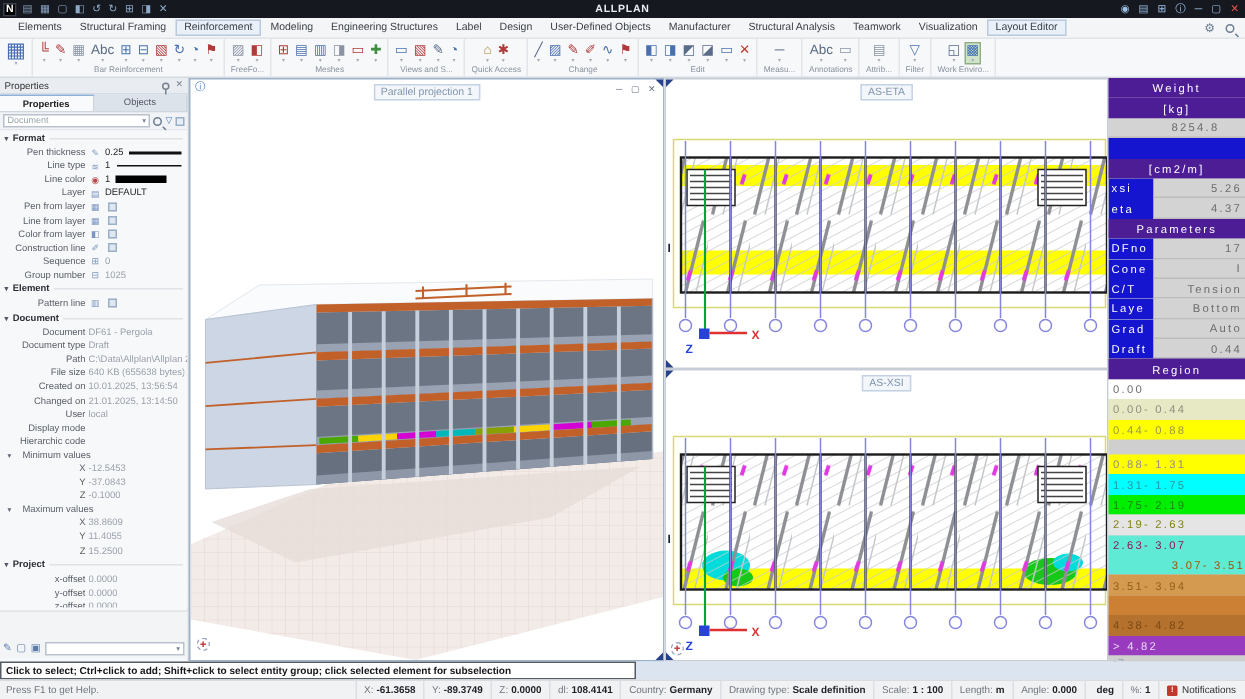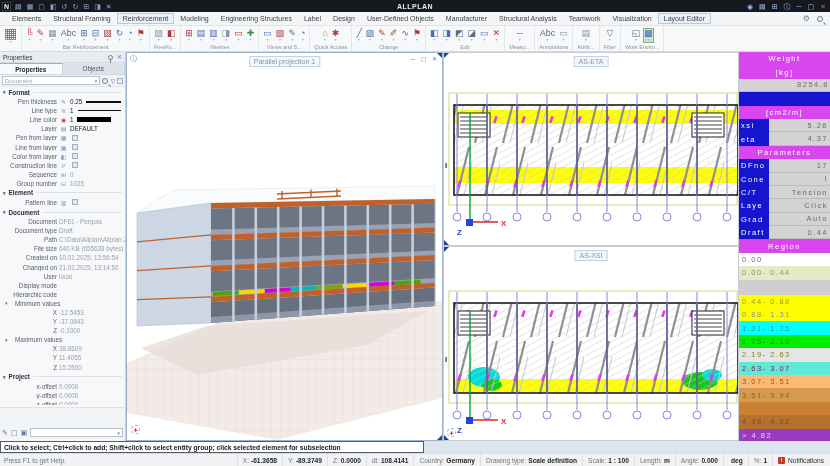--- a/index.html
+++ b/index.html
@@ -85,22 +85,22 @@
 .origin{position:absolute;width:9px;height:9px;border:1px dashed #9aa7c0;border-radius:50%;font-size:5px;color:#c04040;text-align:center;line-height:9px}
 .c-tr,.c-br,.c-tl,.c-bl{position:absolute;width:0;height:0;z-index:4}
 .c-tr{right:0;top:0;border-top:5px solid #27418c;border-left:5px solid transparent}
 .c-br{right:0;bottom:0;border-bottom:5px solid #27418c;border-left:5px solid transparent}
 .c-tl{left:0;top:0;border-top:5px solid #27418c;border-right:5px solid transparent}
 .c-bl{left:0;bottom:0;border-bottom:5px solid #27418c;border-right:5px solid transparent}
 
 
 .legend{position:absolute;left:739px;top:52px;width:91px;height:389px;background:#cfcfcf;display:flex;flex-direction:column;font-family:"DejaVu Sans Mono",monospace;z-index:20}
 .lrow{height:13.4px;flex:none;display:flex;align-items:center;font-size:7.5px;letter-spacing:1.5px;overflow:hidden;white-space:nowrap}
-.lhead{background:#d946ef;color:#fff;justify-content:center}
-.lval{background:#d3d3d3;color:#6d6d6d;justify-content:flex-end;padding-right:1px;border-bottom:1px solid #bcbcbc}
+.lhead{background:#4c1d95;color:#fff;justify-content:center}
+.lval{background:#d3d3d3;color:#6d6d6d;justify-content:flex-end;padding-right:17px;border-bottom:1px solid #bcbcbc}
 .lblank{background:#1515cf}
 .lpair .ll{background:#1515cf;color:#fff;width:30px;flex:none;padding-left:2px;height:100%;display:flex;align-items:center}
 .lpair .lv{flex:1;background:#d3d3d3;color:#6d6d6d;text-align:right;height:100%;display:flex;align-items:center;justify-content:flex-end;padding-right:2px;border-bottom:1px solid #bcbcbc;overflow:hidden}
 .lscale span{padding-left:3px}
 .legend-bottom{flex:1;background:#cfcfcf;position:relative}
 
 
 .promptbar{position:absolute;left:0;top:441px;width:830px;height:12px;background:#dce4f0;z-index:25}
 .promptbox{position:absolute;left:0;top:0;height:12px;width:424px;background:#fff;border:1px solid #555b63;display:flex;align-items:center;padding:0 3px;font-size:6.7px;font-weight:bold;color:#14161a;white-space:nowrap;overflow:hidden}
 .statusbar{position:absolute;left:0;top:453px;width:830px;height:13px;background:#f1f2f4;border-top:1px solid #d8dce1;display:flex;align-items:center;font-size:6.6px;color:#70767e;z-index:25}
@@ -780,21 +780,21 @@
       <span class="lv">I</span>
     </div>
 
     <div class="lrow lpair">
       <span class="ll">C/T</span>
       <span class="lv">Tension</span>
     </div>
 
     <div class="lrow lpair">
       <span class="ll">Laye</span>
-      <span class="lv">Click</span>
+      <span class="lv">Bottom</span>
     </div>
 
     <div class="lrow lpair">
       <span class="ll">Grad</span>
       <span class="lv">Auto</span>
     </div>
 
     <div class="lrow lpair">
       <span class="ll">Draft</span>
       <span class="lv">0.44</span>
@@ -803,45 +803,45 @@
   <div class="lrow lhead">Region</div>
 
     <div class="lrow lscale" style="background: rgb(255, 255, 255);">
       <span style="color: rgb(112, 112, 112);">0.00</span>
     </div>
 
     <div class="lrow lscale" style="background: rgb(231, 233, 197);">
       <span style="color: rgb(143, 143, 128);">0.00-  0.44</span>
     </div>
 
-    <div class="lrow lscale" style="background: rgb(255, 255, 0); margin-top: 15px;">
+    <div class="lrow lscale" style="background: rgb(255, 255, 0);">
       <span style="color: rgb(154, 154, 64);">0.44-  0.88</span>
     </div>
 
-    <div class="lrow lscale" style="background: rgb(255, 255, 0);">
+    <div class="lrow lscale" style="background: rgb(255, 255, 0); margin-top: 10px;">
       <span style="color: rgb(143, 143, 143);">0.88-  1.31</span>
     </div>
 
     <div class="lrow lscale" style="background: rgb(0, 255, 255);">
       <span style="color: rgb(42, 154, 154);">1.31-  1.75</span>
     </div>
 
     <div class="lrow lscale" style="background: rgb(0, 238, 0);">
       <span style="color: rgb(22, 136, 22);">1.75-  2.19</span>
     </div>
 
     <div class="lrow lscale" style="background: #e5e5e5;">
       <span style="color: rgb(130, 130, 30);">2.19-  2.63</span>
     </div>
 
     <div class="lrow lscale" style="background: #5eead4;">
       <span style="color: rgb(138, 26, 90);">2.63-  3.07</span>
     </div>
 
-    <div class="lrow lscale" style="background: #fdba74;">
+    <div class="lrow lscale" style="background: #5eead4; justify-content: flex-end;">
       <span style="color: rgb(168, 84, 0);">3.07-  3.51</span>
     </div>
 
     <div class="lrow lscale" style="background: rgb(212, 154, 80);">
       <span style="color: rgb(148, 96, 30);">3.51-  3.94</span>
     </div>
 
     <div class="lrow lscale" style="background: rgb(204, 128, 51);">
       <span style="color: rgb(138, 76, 20); margin-top: 38px;">3.94-  4.38</span>
     </div>

